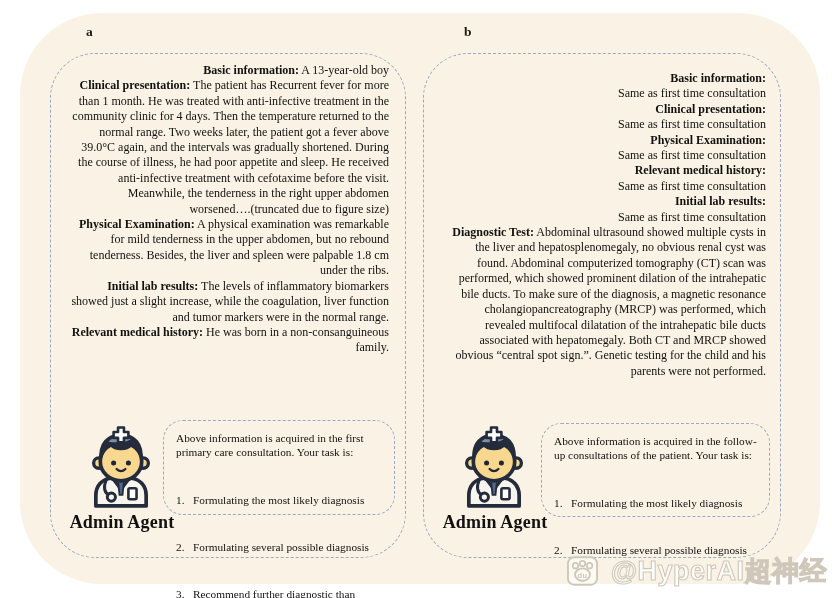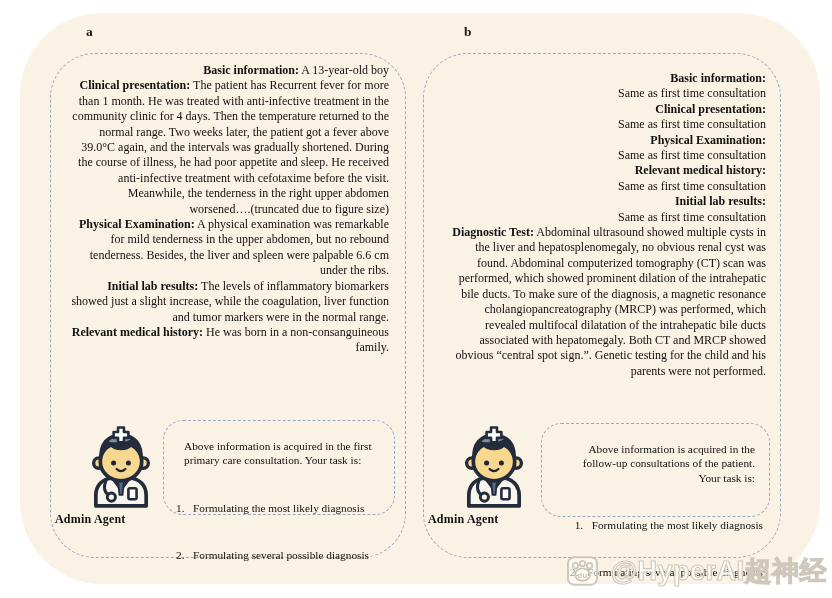--- a/index.html
+++ b/index.html
@@ -14,27 +14,27 @@
          border:1px dashed #9AA9C1;border-radius:45px;}
   .panel-a{left:50px;width:356px;}
   .panel-b{left:423px;width:358px;}
   .panel-title{text-align:center;font-weight:bold;font-size:14.5px;margin-top:15px;letter-spacing:0.2px;}
   .panel-body{margin:9px 16px 0 18px;font-size:12px;line-height:15.4px;text-align:right;}
   .panel-b .panel-body{margin-top:17px;margin-left:22px;margin-right:14px;}
   .sec{margin:0;}
   .sec b{font-weight:bold;}
   .sec.block > b{display:block;}
   .avatar{position:absolute;left:33px;top:369px;width:74px;height:86px;}
-  .agent-name{position:absolute;left:4px;top:458px;width:134px;
-              font-weight:bold;font-size:12px;letter-spacing:0.2px;}
+  .agent-name{position:absolute;left:4px;top:458px;width:134px;text-align:center;
+              font-weight:bold;font-size:18px;letter-spacing:0.2px;}
   .task-box{position:absolute;box-sizing:border-box;border:1px dashed #9AA9C1;border-radius:20px;
             font-size:11.3px;line-height:14.3px;padding:10px 6px 6px 12px;background:transparent;}
   .panel-a .task-box{left:112px;top:366px;width:232px;height:95px;}
-  .panel-b .task-box{left:117px;top:369px;width:229px;height:94px;text-align:right;}
-  .task-intro{margin:8px;}
+  .panel-b .task-box{left:117px;top:369px;width:229px;height:94px;}
+  .task-intro{margin:0;}
   .task-list{list-style:none;margin:1px 0 0 0;padding:0;counter-reset:n;}
   .task-list li{counter-increment:n;padding-left:25px;text-indent:-25px;margin-top:33px;}
   .task-list li::before{content:counter(n) ".\00a0\00a0\00a0";}
   .watermark{position:absolute;right:5px;bottom:9px;display:flex;align-items:center;gap:12px;
              font-family:"Liberation Sans",sans-serif;font-size:27px;font-weight:bold;
              color:rgba(255,255,255,0.92);-webkit-text-stroke:1.1px #cfc8ba;letter-spacing:0.5px;}
   .wm-icon{width:33px;height:30px;flex:0 0 auto;}
   svg{display:block;}
   .defs-hidden{position:absolute;width:0;height:0;overflow:hidden;}
 </style>
@@ -80,21 +80,21 @@
 <div class="page">
   <div class="canvas"></div>
 
   <span class="panel-label label-a">a</span>
   <span class="panel-label label-b">b</span>
 
   <section class="panel panel-a">
     <div class="panel-body">
         <p class="sec"><b>Basic information:</b><span> A 13-year-old boy</span></p>
         <p class="sec"><b>Clinical presentation:</b><span> The patient has Recurrent fever for more than 1 month. He was treated with anti-infective treatment in the community clinic for 4 days. Then the temperature returned to the normal range. Two weeks later, the patient got a fever above 39.0°C again, and the intervals was gradually shortened. During the course of illness, he had poor appetite and sleep. He received anti-infective treatment with cefotaxime before the visit. Meanwhile, the tenderness in the right upper abdomen worsened….(truncated due to figure size)</span></p>
-        <p class="sec"><b>Physical Examination:</b><span> A physical examination was remarkable for mild tenderness in the upper abdomen, but no rebound tenderness. Besides, the liver and spleen were palpable 6.6 cm under the ribs.</span></p>
+        <p class="sec"><b>Physical Examination:</b><span> A physical examination was remarkable for mild tenderness in the upper abdomen, but no rebound tenderness. Besides, the liver and spleen were palpable 1.8 cm under the ribs.</span></p>
         <p class="sec"><b>Initial lab results:</b><span> The levels of inflammatory biomarkers showed just a slight increase, while the coagulation, liver function and tumor markers were in the normal range.</span></p>
         <p class="sec"><b>Relevant medical history:</b><span> He was born in a non-consanguineous family.</span></p>
       </div>
 
     <svg class="avatar">
         <use href="#doctor"></use>
       </svg>
     <div class="agent-name">Admin Agent</div>
 
     <div class="task-box">

